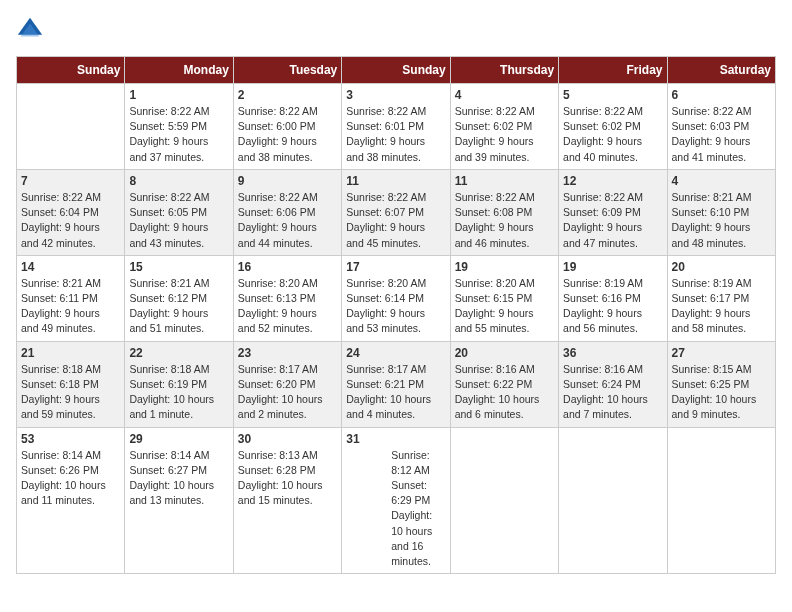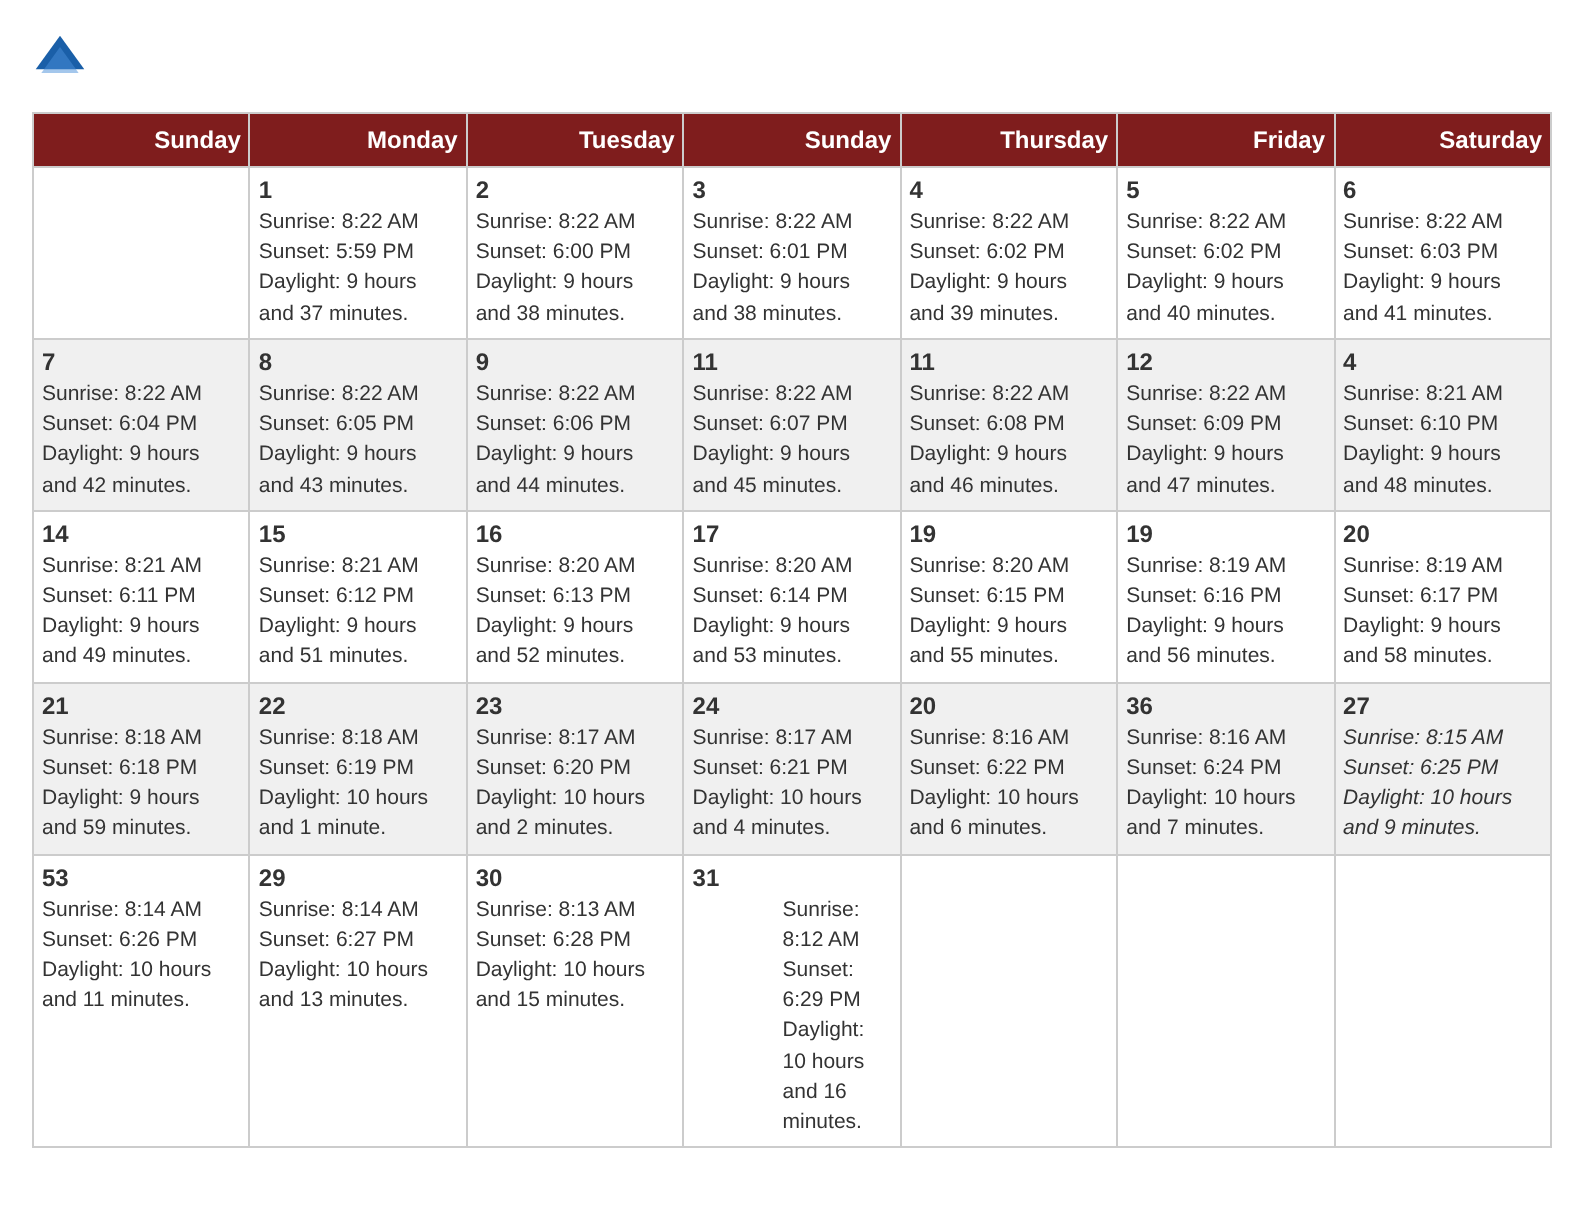--- a/index.html
+++ b/index.html
@@ -311,21 +311,21 @@
         </td>
         <td class="shaded">
           <span class="day-num">36</span>
           <div class="day-info" style="white-space: pre-line;">Sunrise: 8:16 AM
 Sunset: 6:24 PM
 Daylight: 10 hours
 and 7 minutes.</div>
         </td>
         <td class="shaded">
           <span class="day-num">27</span>
-          <div class="day-info" style="white-space: pre-line; font-style: italic;">Sunrise: 8:15 AM
+          <div class="day-info" style="white-space: pre-line;">Sunrise: 8:15 AM
 Sunset: 6:25 PM
 Daylight: 10 hours
 and 9 minutes.</div>
         </td>
       </tr>
       <tr>
         <td>
           <span class="day-num">53</span>
           <div class="day-info" style="white-space: pre-line;">Sunrise: 8:14 AM
 Sunset: 6:26 PM

